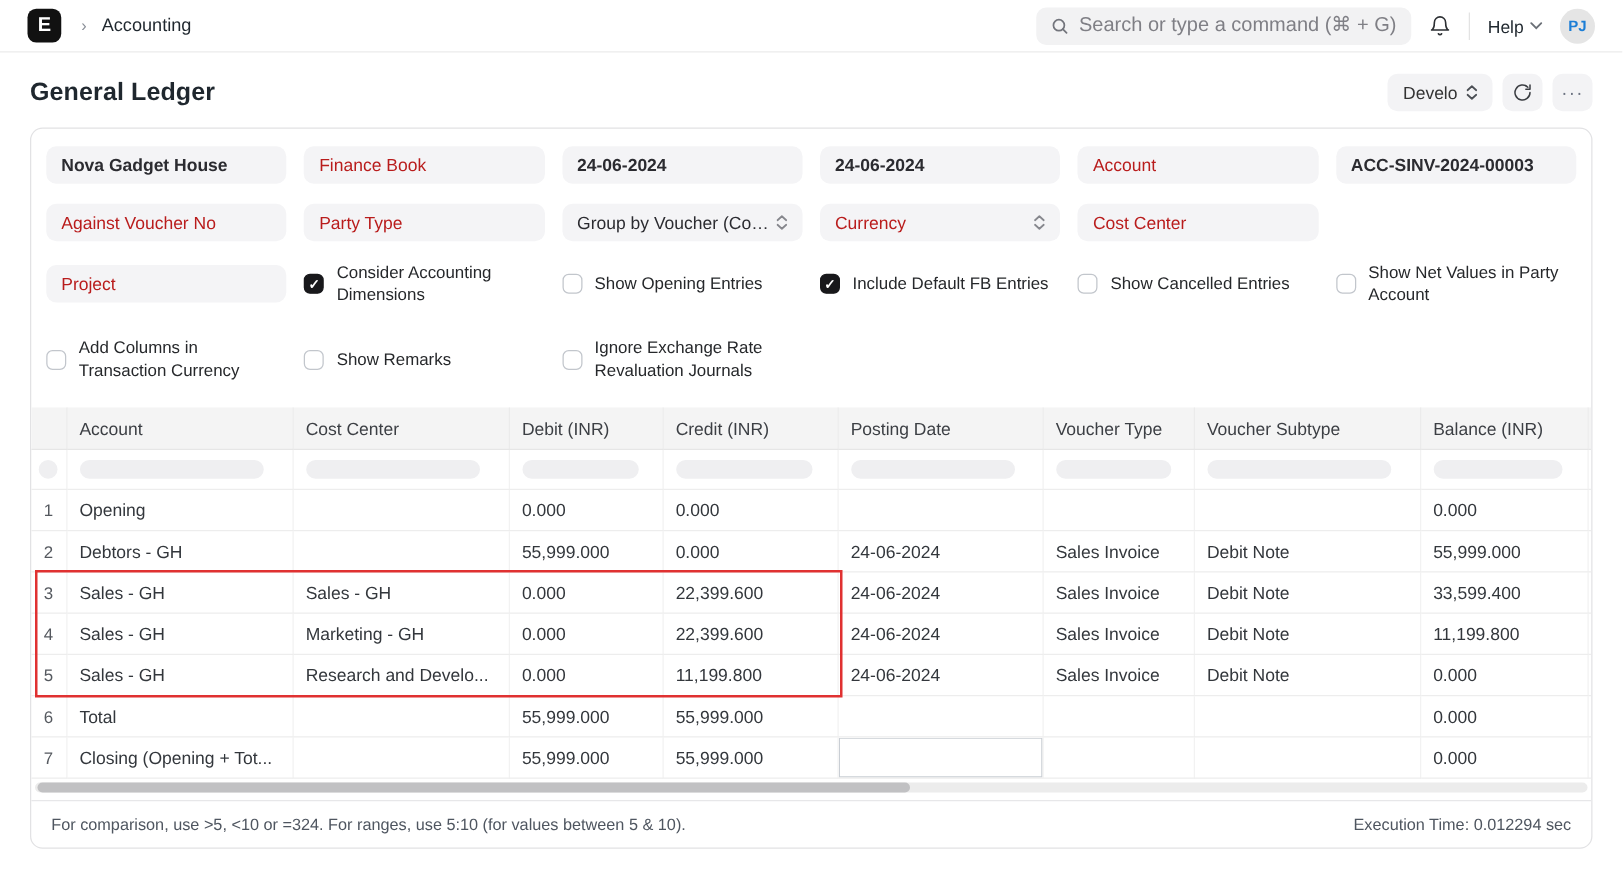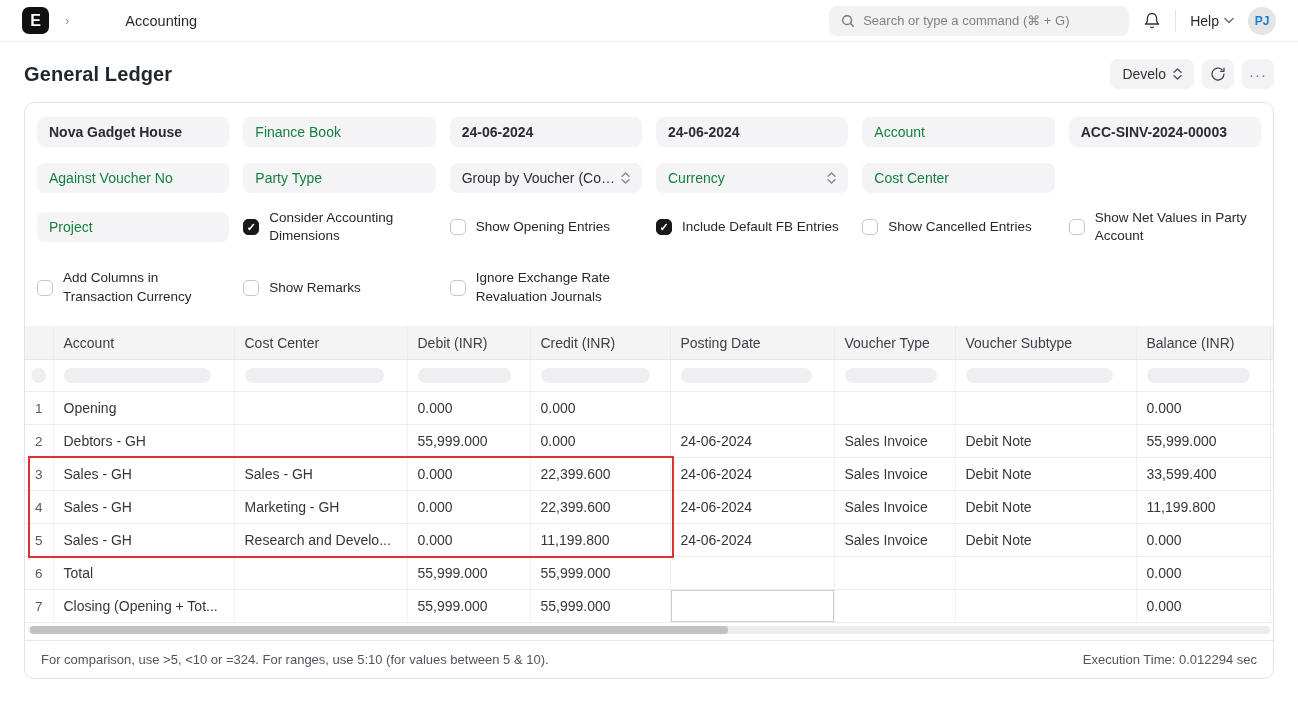--- a/index.html
+++ b/index.html
@@ -5,26 +5,26 @@
   * { box-sizing: border-box; margin: 0; padding: 0; }
   html,body { width:1298px; height:711px; background:#fff; overflow:hidden;
     font-family:"Liberation Sans", sans-serif; color:#1f272e; }
 
   
   .navbar { height:42px; display:flex; align-items:center; padding:0 22px;
     border-bottom:1px solid #ebebeb; gap:10px; }
   .logo { width:27px; height:27px; background:#111; border-radius:7px; color:#fff;
     display:flex; align-items:center; justify-content:center; font-weight:700; font-size:16px; cursor:pointer; }
   .crumb-sep { color:#8a8f98; font-size:13px; margin:0 2px 0 6px; }
-  .crumb { font-size:14.5px; color:#1f272e; cursor:pointer;margin-left:44px; }
+  .crumb { font-size:14.5px; color:#1f272e; cursor:pointer; }
   .nav-right { margin-left:auto; display:flex; align-items:center; gap:14px; }
   .search-box { width:300px; height:30px; background:#f2f2f3; border:none; border-radius:8px;
     display:flex; align-items:center; gap:8px; padding:0 12px; }
   .search-box input { border:none; background:transparent; outline:none; width:100%;
-    font-size:13px; color:#000000; font-family:inherit; }
+    font-size:16px; color:#000000; font-family:inherit; }
   .search-box input::placeholder { color:#7f7f85; }
   .icon-btn { background:none; border:none; cursor:pointer; display:flex; align-items:center; }
   .nav-divider { width:1px; height:22px; background:#e3e3e3; }
   .help { display:flex; align-items:center; gap:5px; font-size:14px; cursor:pointer; }
   .avatar { width:28px; height:28px; border-radius:50%; background:#e5e5e5; color:#1c7ed6;
     font-size:12px; font-weight:600; display:flex; align-items:center; justify-content:center; cursor:pointer; }
 
   
   .page-head { display:flex; align-items:center; justify-content:space-between; padding:17px 24px 13px; }
   .page-title { font-size:20px; font-weight:700; letter-spacing:.1px; }
@@ -33,21 +33,21 @@
     font-size:14px; font-family:inherit; display:flex; align-items:center; gap:7px;
     padding:0 12px; cursor:pointer; }
   .btn.square { width:32px; justify-content:center; padding:0; }
   .ellipsis { font-size:15px; color:#6b7280; letter-spacing:1px; }
 
   
   .card { margin:0 24px; border:1px solid #e2e2e4; border-radius:10px; overflow:hidden; }
   .filters { padding:14px 12px 6px; display:flex; flex-direction:column; gap:16px; }
   .filter-grid { display:grid; grid-template-columns:repeat(6,1fr); gap:0 14px; align-items:center; }
   .pill { height:30px; background:#f4f4f6; border-radius:8px; display:flex; align-items:center;
-    padding:0 12px; font-size:14px; color:#15803d; cursor:text; white-space:nowrap; overflow:hidden; }
+    padding:0 12px; font-size:14px; color:#b91c1c; cursor:text; white-space:nowrap; overflow:hidden; }
   .pill .txt { overflow:hidden; text-overflow:ellipsis; flex:1; }
   .pill.filled { color:#2b2b30; }
   .pill.bold { font-weight:700; }
   .pill .carets { margin-left:6px; flex:none; }
 
   .cb-item { display:flex; align-items:center; gap:10px; cursor:pointer; }
   .cb-box { width:16px; height:16px; border-radius:5px; border:1.5px solid #c2c6cc; background:#fff;
     flex:none; display:flex; align-items:center; justify-content:center; }
   .cb-box.checked { background:#18181b; border-color:#18181b; color:#fff; font-size:11px; font-weight:700; }
   .cb-label { font-size:13.5px; font-weight:500; color:#26282b; line-height:1.35; }

